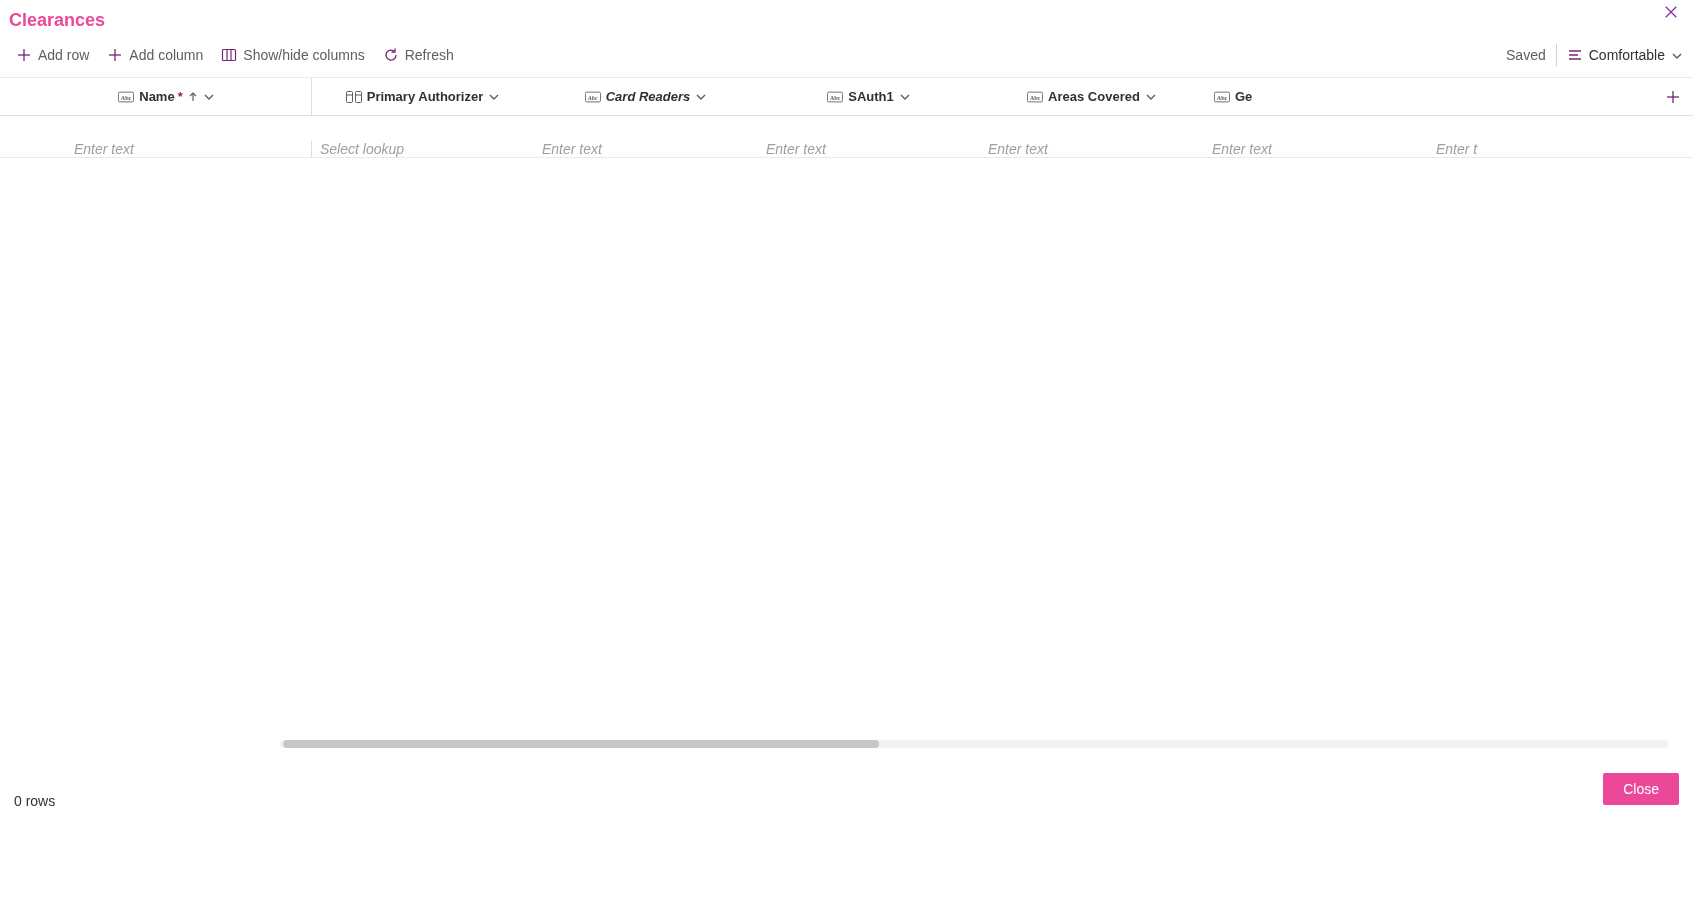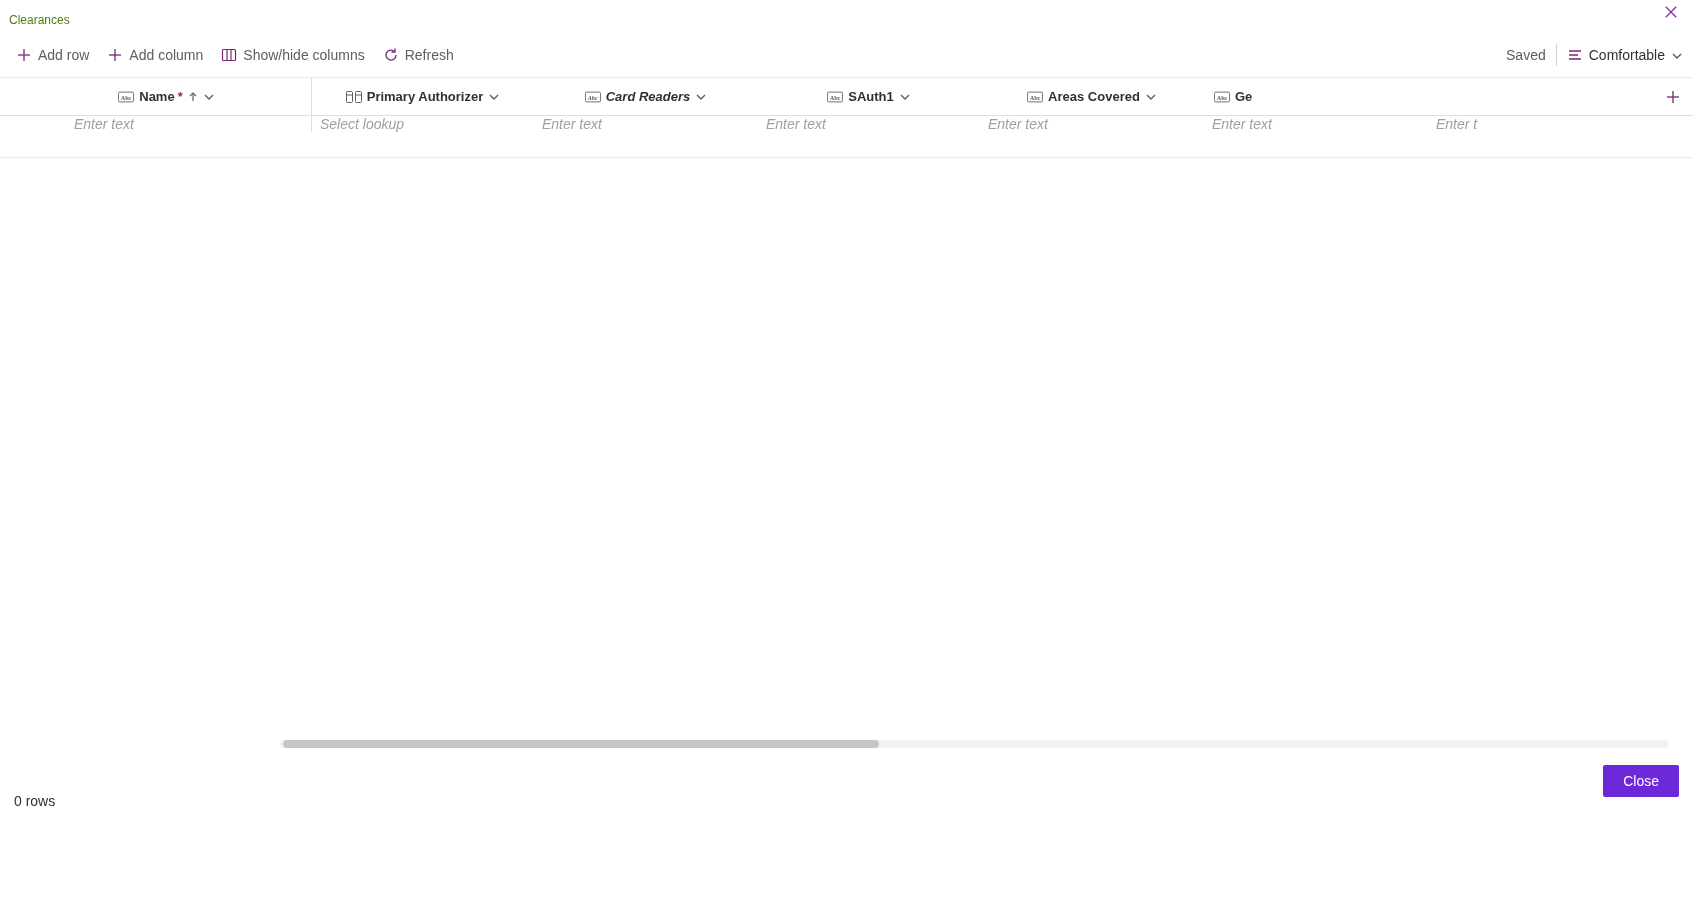--- a/index.html
+++ b/index.html
@@ -18,23 +18,23 @@
     position: relative;
   }
   .header {
     display: flex;
     align-items: center;
     justify-content: space-between;
     padding: 8px 12px 4px 9px;
     height: 36px;
   }
   .title {
-    font-size: 12px;
-    font-weight: 400;
-    color: #4d7c0f;
+    font-size: 18px;
+    font-weight: 700;
+    color: #ec4899;
   }
   .close-x {
     width: 20px;
     height: 20px;
     display: flex;
     align-items: center;
     justify-content: center;
     cursor: pointer;
     color: #8a2da5;
     position: absolute;
@@ -153,21 +153,21 @@
   .add-col-btn {
     position:absolute; right:6px; top:50%; transform:translateY(-50%);
     width:28px;height:38px;display:flex;align-items:center;justify-content:center;
     color:#742774;cursor:pointer;
   }
   .add-col-btn svg{width:16px;height:16px;}
 
   
   .grid-row {
     display:flex;
-    align-items:flex-start;
+    align-items:flex-end;
     border-bottom:1px solid #edebe9;
     height:42px;
     padding-left:22px;
     background:#fff;
   }
   .cell {
     display:flex;
     align-items:center;
     padding: 0 14px 0 52px;
     color:#a19f9d;
@@ -210,22 +210,22 @@
     display:flex;
     align-items:flex-start;
     justify-content:space-between;
   }
   .rows-label {
     color:#323130;
     font-size:14px;
     margin-top:32px;
   }
   .close-btn {
-    margin-top:4px;
-    background:#6d28d9;
+    margin-top:12px;
+    background:#ec4899;
     color:#fff;
     border:none;
     padding:8px 20px;
     font-size:14px;
     border-radius:2px;
     cursor:pointer;
   }
 </style>
 </head>
 <body>

